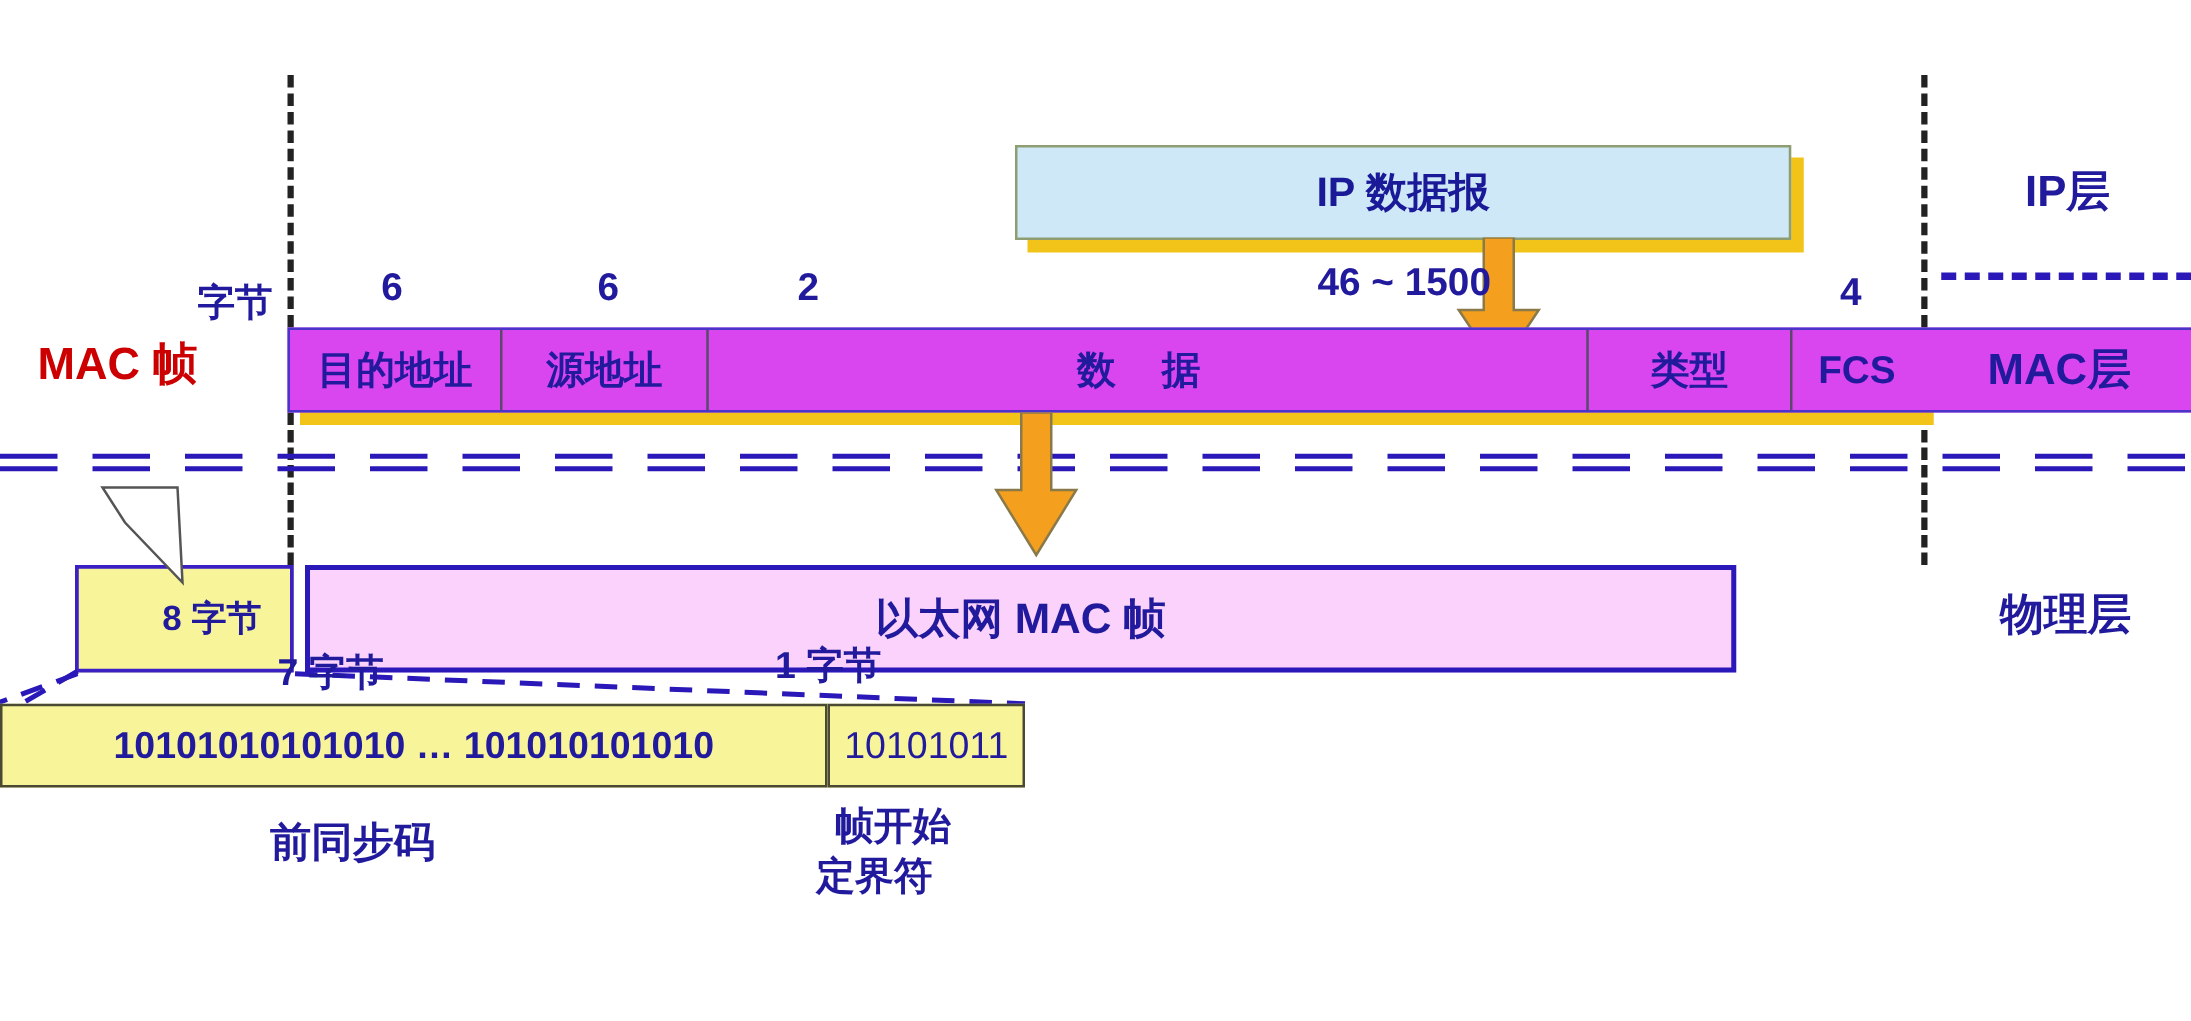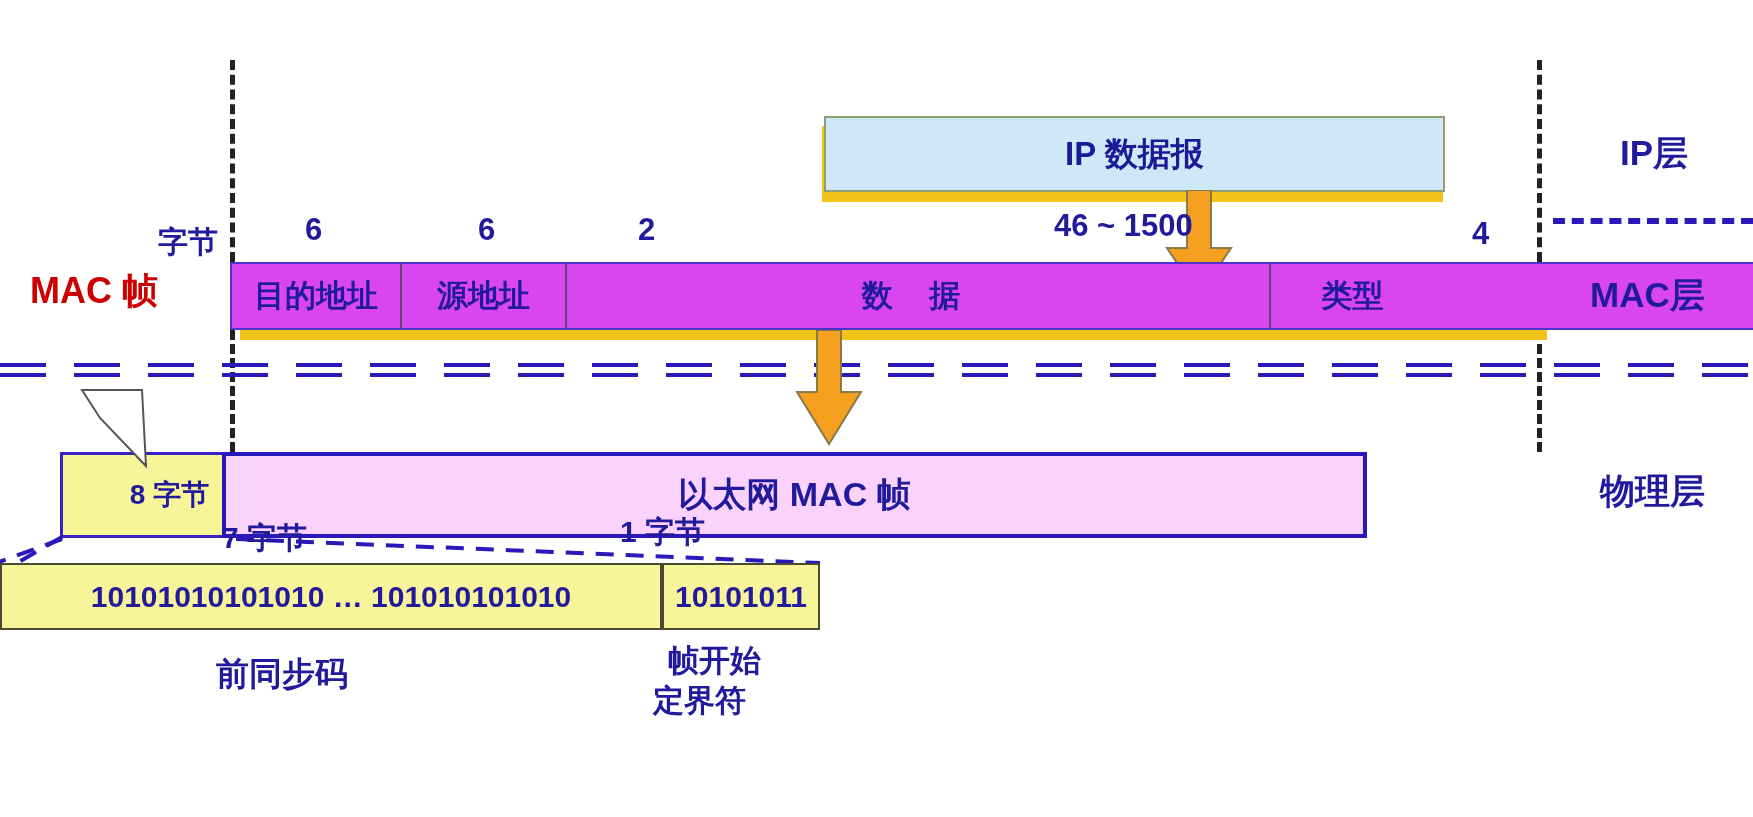--- a/index.html
+++ b/index.html
@@ -19,21 +19,20 @@
   }
 
   
   .ipbox{
     left:812px;top:116px;width:621px;height:76px;
     background:#cfe8f7;
     border:2px solid #8f9e72;
     box-sizing:border-box;
     display:flex;align-items:center;justify-content:center;
     font-size:33px;
-    margin-left:12px;
   }
   .ipshadow{
     left:822px;top:126px;width:621px;height:76px;
     background:#f2c319;
   }
 
   
   .macrow{
     left:230px;top:262px;width:1565px;height:68px;
     box-sizing:border-box;
@@ -56,21 +55,21 @@
   
   .preamblecell{
     left:60px;top:452px;width:175px;height:86px;
     background:#f7f49a;
     box-sizing:border-box;
     border:3px solid #3b21c4;
     display:flex;align-items:center;justify-content:center;
     font-size:28px;color:#221a9c;font-weight:bold;padding-left:44px;
   }
   .physbox{
-    left:222px;top:452px;width:1145px;height:86px;
+    left:244px;top:452px;width:1145px;height:86px;
     background:#fbd2fb;
     box-sizing:border-box;
     border:4px solid #2a18b8;
     display:flex;align-items:center;justify-content:center;
     font-size:34px;color:#221a9c;font-weight:bold;
   }
 
   
   .pre7{
     left:0px;top:563px;width:662px;height:67px;
@@ -79,21 +78,21 @@
     border:2px solid #4a4a33;
     display:flex;align-items:center;justify-content:center;
     font-size:30px;color:#221a9c;font-weight:bold;letter-spacing:0px;
   }
   .pre1{
     left:662px;top:563px;width:158px;height:67px;
     background:#f7f49a;
     box-sizing:border-box;
     border:2px solid #4a4a33;
     display:flex;align-items:center;justify-content:center;
-    font-size:30px;color:#221a9c;font-weight:bold;
+    font-size:30px;color:#221a9c;font-weight:normal;
   }
 
   
   .callout{
     left:6px;top:344px;width:122px;height:52px;
     background:#ffffff;
     border:2px solid #555555;
     border-radius:14px;
     display:flex;align-items:center;justify-content:center;
     font-size:29px;color:#221a9c;font-weight:bold;
@@ -134,20 +133,23 @@
       <span>目的地址</span>
     </div>
     <div class="cell" style="width:165px;">
       <span>源地址</span>
     </div>
     <div class="cell" style="width:704px;">
       <span style="letter-spacing:14px;">数    据</span>
     </div>
     <div class="cell" style="width:163px;">
       <span>类型</span>
+    </div>
+    <div class="cell" style="width:103px;">
+      <span>FCS</span>
     </div>
   </div>
 
   <div class="abs txt" style="left:1620px;top:130px;font-size:35px;color:#221a9c;">IP层</div>
   <div class="abs txt" style="left:1590px;top:272px;font-size:35px;color:#221a9c;">MAC层</div>
   <div class="abs txt" style="left:1600px;top:468px;font-size:35px;color:#221a9c;">物理层</div>
 
   <div class="abs" style="left:1553px;top:218px;width:200px;height:0;border-top:6px dashed #2a18b8;"></div>
 
   <div class="abs" style="left:0px;top:362px;width:1753px;height:16px;">

